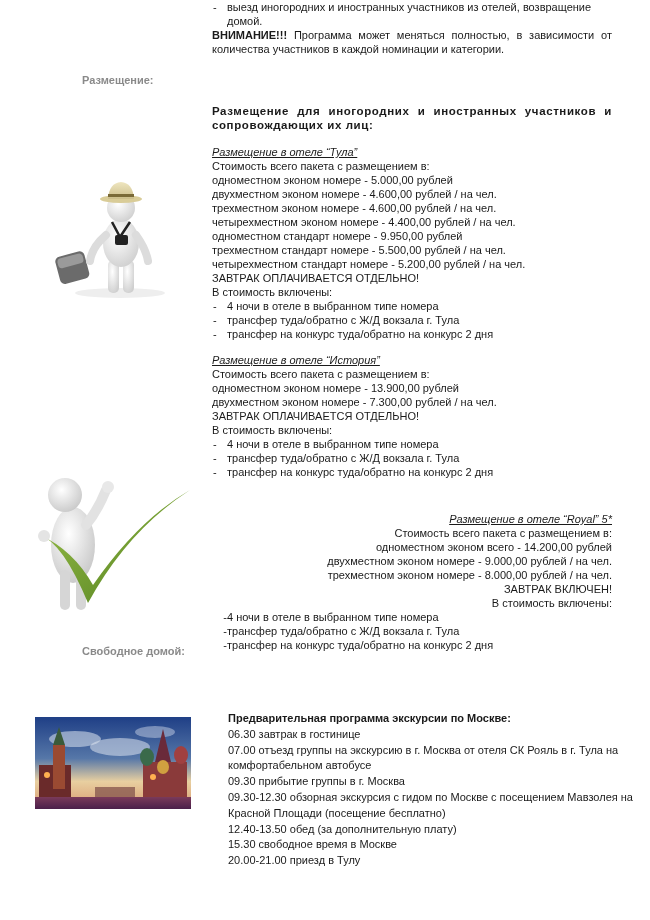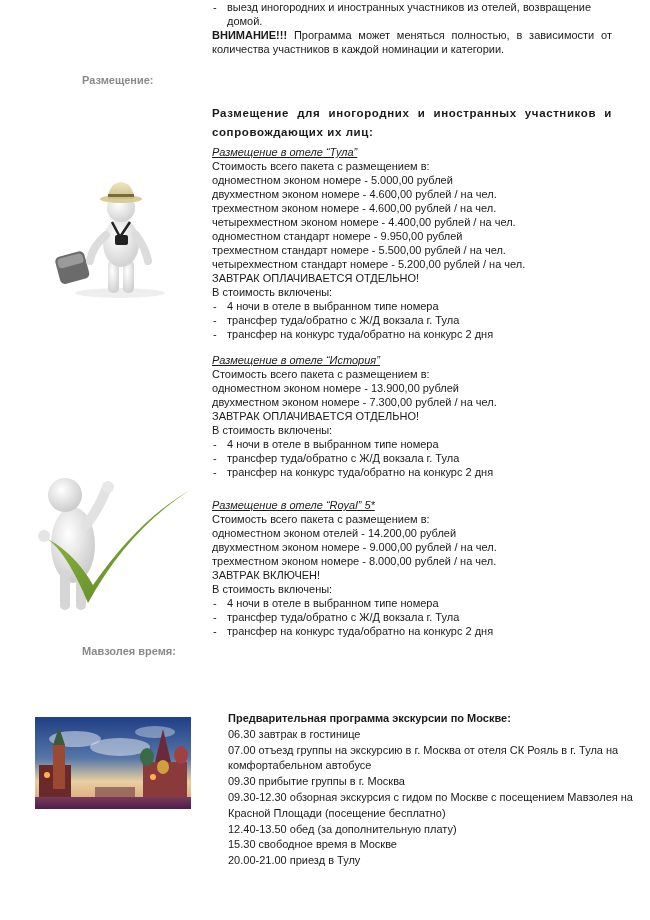--- a/index.html
+++ b/index.html
@@ -38,21 +38,21 @@
       <span class="line">домой.</span>
     </span>
   </div>
   <div class="justify">
     <span class="bold">ВНИМАНИЕ!!!</span><span> Программа может меняться полностью, в зависимости от количества участников в каждой номинации и категории.</span>
   </div>
 </div>
 
 <div class="abs side-label" style="top:74px;">Размещение:</div>
 
-<div class="abs col hdr-bold" style="top:104px; width:400px; font-size:11.5px; line-height:19px;">Размещение для иногородних и иностранных участников и сопровождающих их лиц:</div>
+<div class="abs col hdr-bold" style="top:104px; width:400px; font-size:11.5px; line-height:14px;">Размещение для иногородних и иностранных участников и сопровождающих их лиц:</div>
 
 <div class="abs col" style="top:145px;">
   <span class="line hotel-title">Размещение в отеле “Тула”</span>
   <span class="line">Стоимость всего пакета с размещением в:</span>
   <span class="line">одноместном эконом номере - 5.000,00 рублей</span>
   <span class="line">двухместном эконом номере - 4.600,00 рублей / на чел.</span>
   <span class="line">трехместном эконом номере - 4.600,00 рублей / на чел.</span>
   <span class="line">четырехместном эконом номере - 4.400,00 рублей / на чел.</span>
   <span class="line">одноместном стандарт номере - 9.950,00 рублей</span>
   <span class="line">трехместном стандарт номере - 5.500,00 рублей / на чел.</span>
@@ -87,43 +87,43 @@
   <div class="bullet">
       <span class="dash">-</span>
       <span>трансфер туда/обратно с Ж/Д вокзала г. Тула</span>
     </div>
   <div class="bullet">
       <span class="dash">-</span>
       <span>трансфер на конкурс туда/обратно на конкурс  2 дня</span>
     </div>
 </div>
 
-<div class="abs col" style="top:498px;">
+<div class="abs col" style="top:512px;text-align:right;">
   <span class="line hotel-title">Размещение в отеле “Royal” 5*</span>
   <span class="line">Стоимость всего пакета с размещением в:</span>
-  <span class="line">одноместном эконом отелей - 14.200,00 рублей</span>
+  <span class="line">одноместном эконом всего - 14.200,00 рублей</span>
   <span class="line">двухместном эконом номере - 9.000,00 рублей / на чел.</span>
   <span class="line">трехместном эконом номере - 8.000,00 рублей / на чел.</span>
   <span class="line">ЗАВТРАК ВКЛЮЧЕН!</span>
   <span class="line">В стоимость включены:</span>
   <div class="bullet">
       <span class="dash">-</span>
       <span>4 ночи в отеле в выбранном типе номера</span>
     </div>
   <div class="bullet">
       <span class="dash">-</span>
       <span>трансфер туда/обратно с Ж/Д вокзала г. Тула</span>
     </div>
   <div class="bullet">
       <span class="dash">-</span>
       <span>трансфер на конкурс туда/обратно на конкурс  2 дня</span>
     </div>
 </div>
 
-<div class="abs side-label" style="top:645px;">Мавзолея время:</div>
+<div class="abs side-label" style="top:645px;">Свободное домой:</div>
 
 <div class="abs prog" style="top:683px;">
   <span class="line bold">Предварительная программа экскурсии по Москве:</span>
   <span class="line">06.30 завтрак в гостинице</span>
   <span class="line">07.00 отъезд группы на экскурсию в г. Москва от отеля СК Рояль в г. Тула на комфортабельном автобусе</span>
   <span class="line">09.30 прибытие группы в г. Москва</span>
   <span class="line">09.30-12.30 обзорная экскурсия с гидом по Москве с посещением Мавзолея на Красной Площади (посещение бесплатно)</span>
   <span class="line">12.40-13.50 обед (за дополнительную плату)</span>
   <span class="line">15.30 свободное время в Москве</span>
   <span class="line">20.00-21.00 приезд в Тулу</span>

